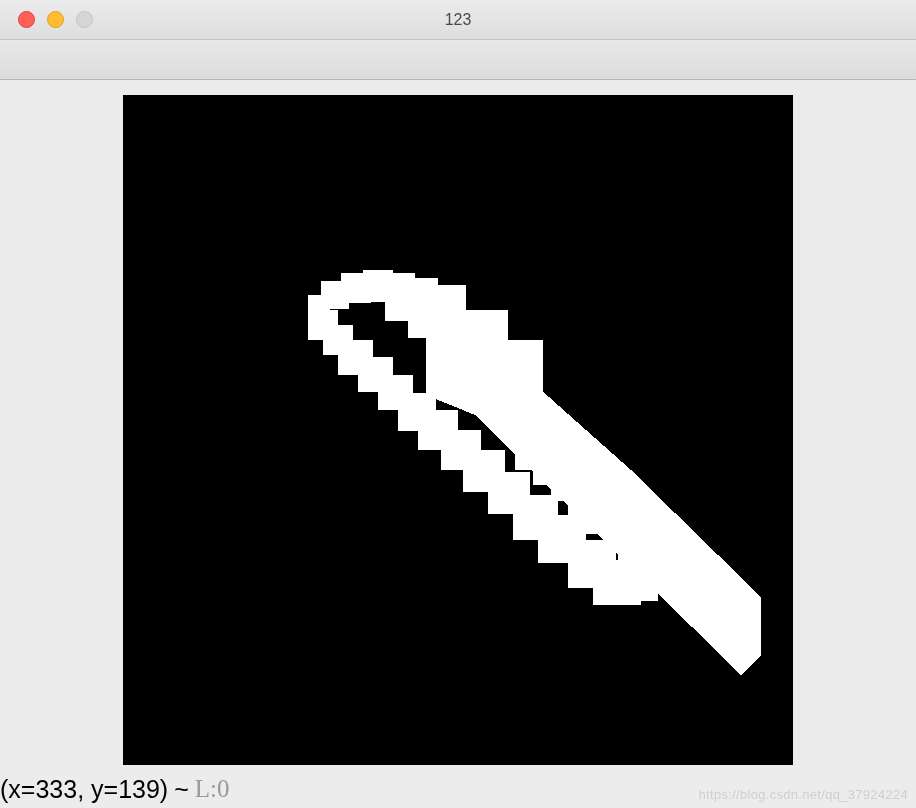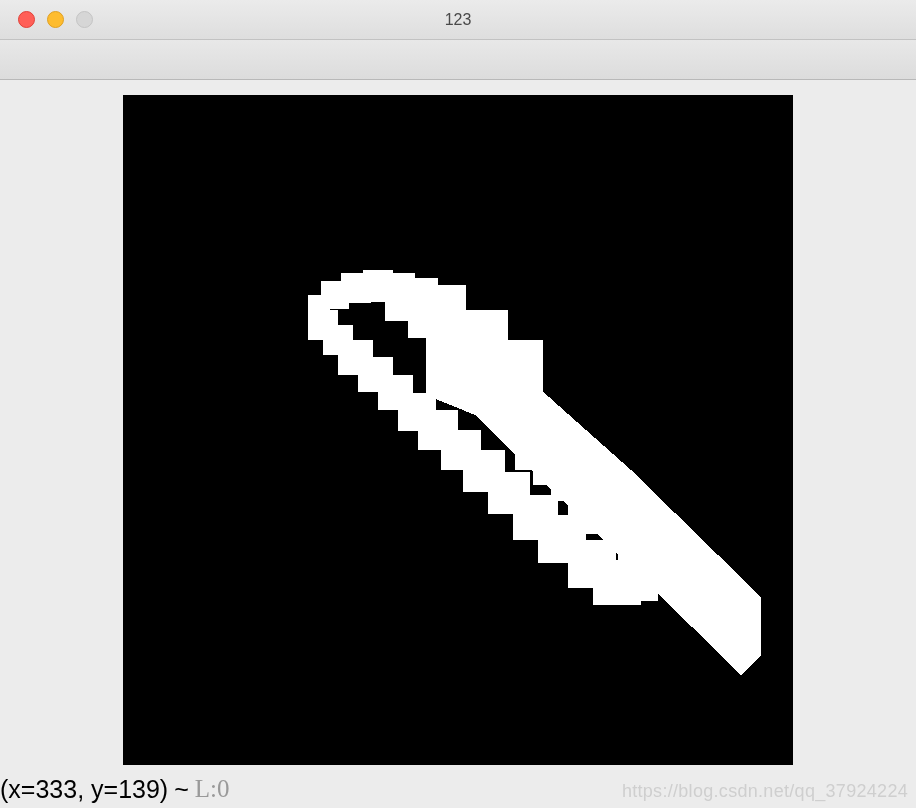--- a/index.html
+++ b/index.html
@@ -97,21 +97,21 @@
       margin: 0 6px;
     }
     .status-luma {
       color: #999;
       font-family: Liberation Serif, serif;
     }
     .watermark {
       position: absolute;
       right: 8px;
       bottom: 6px;
-      font-size: 18px;
+      font-size: 13px;
       color: rgba(120,120,120,0.25);
       letter-spacing: 0.3px;
     }
   </style>
 </head>
 <body>
 
 <div class="titlebar">
   <div class="traffic-lights">
     <div class="traffic-light traffic-close"></div>

